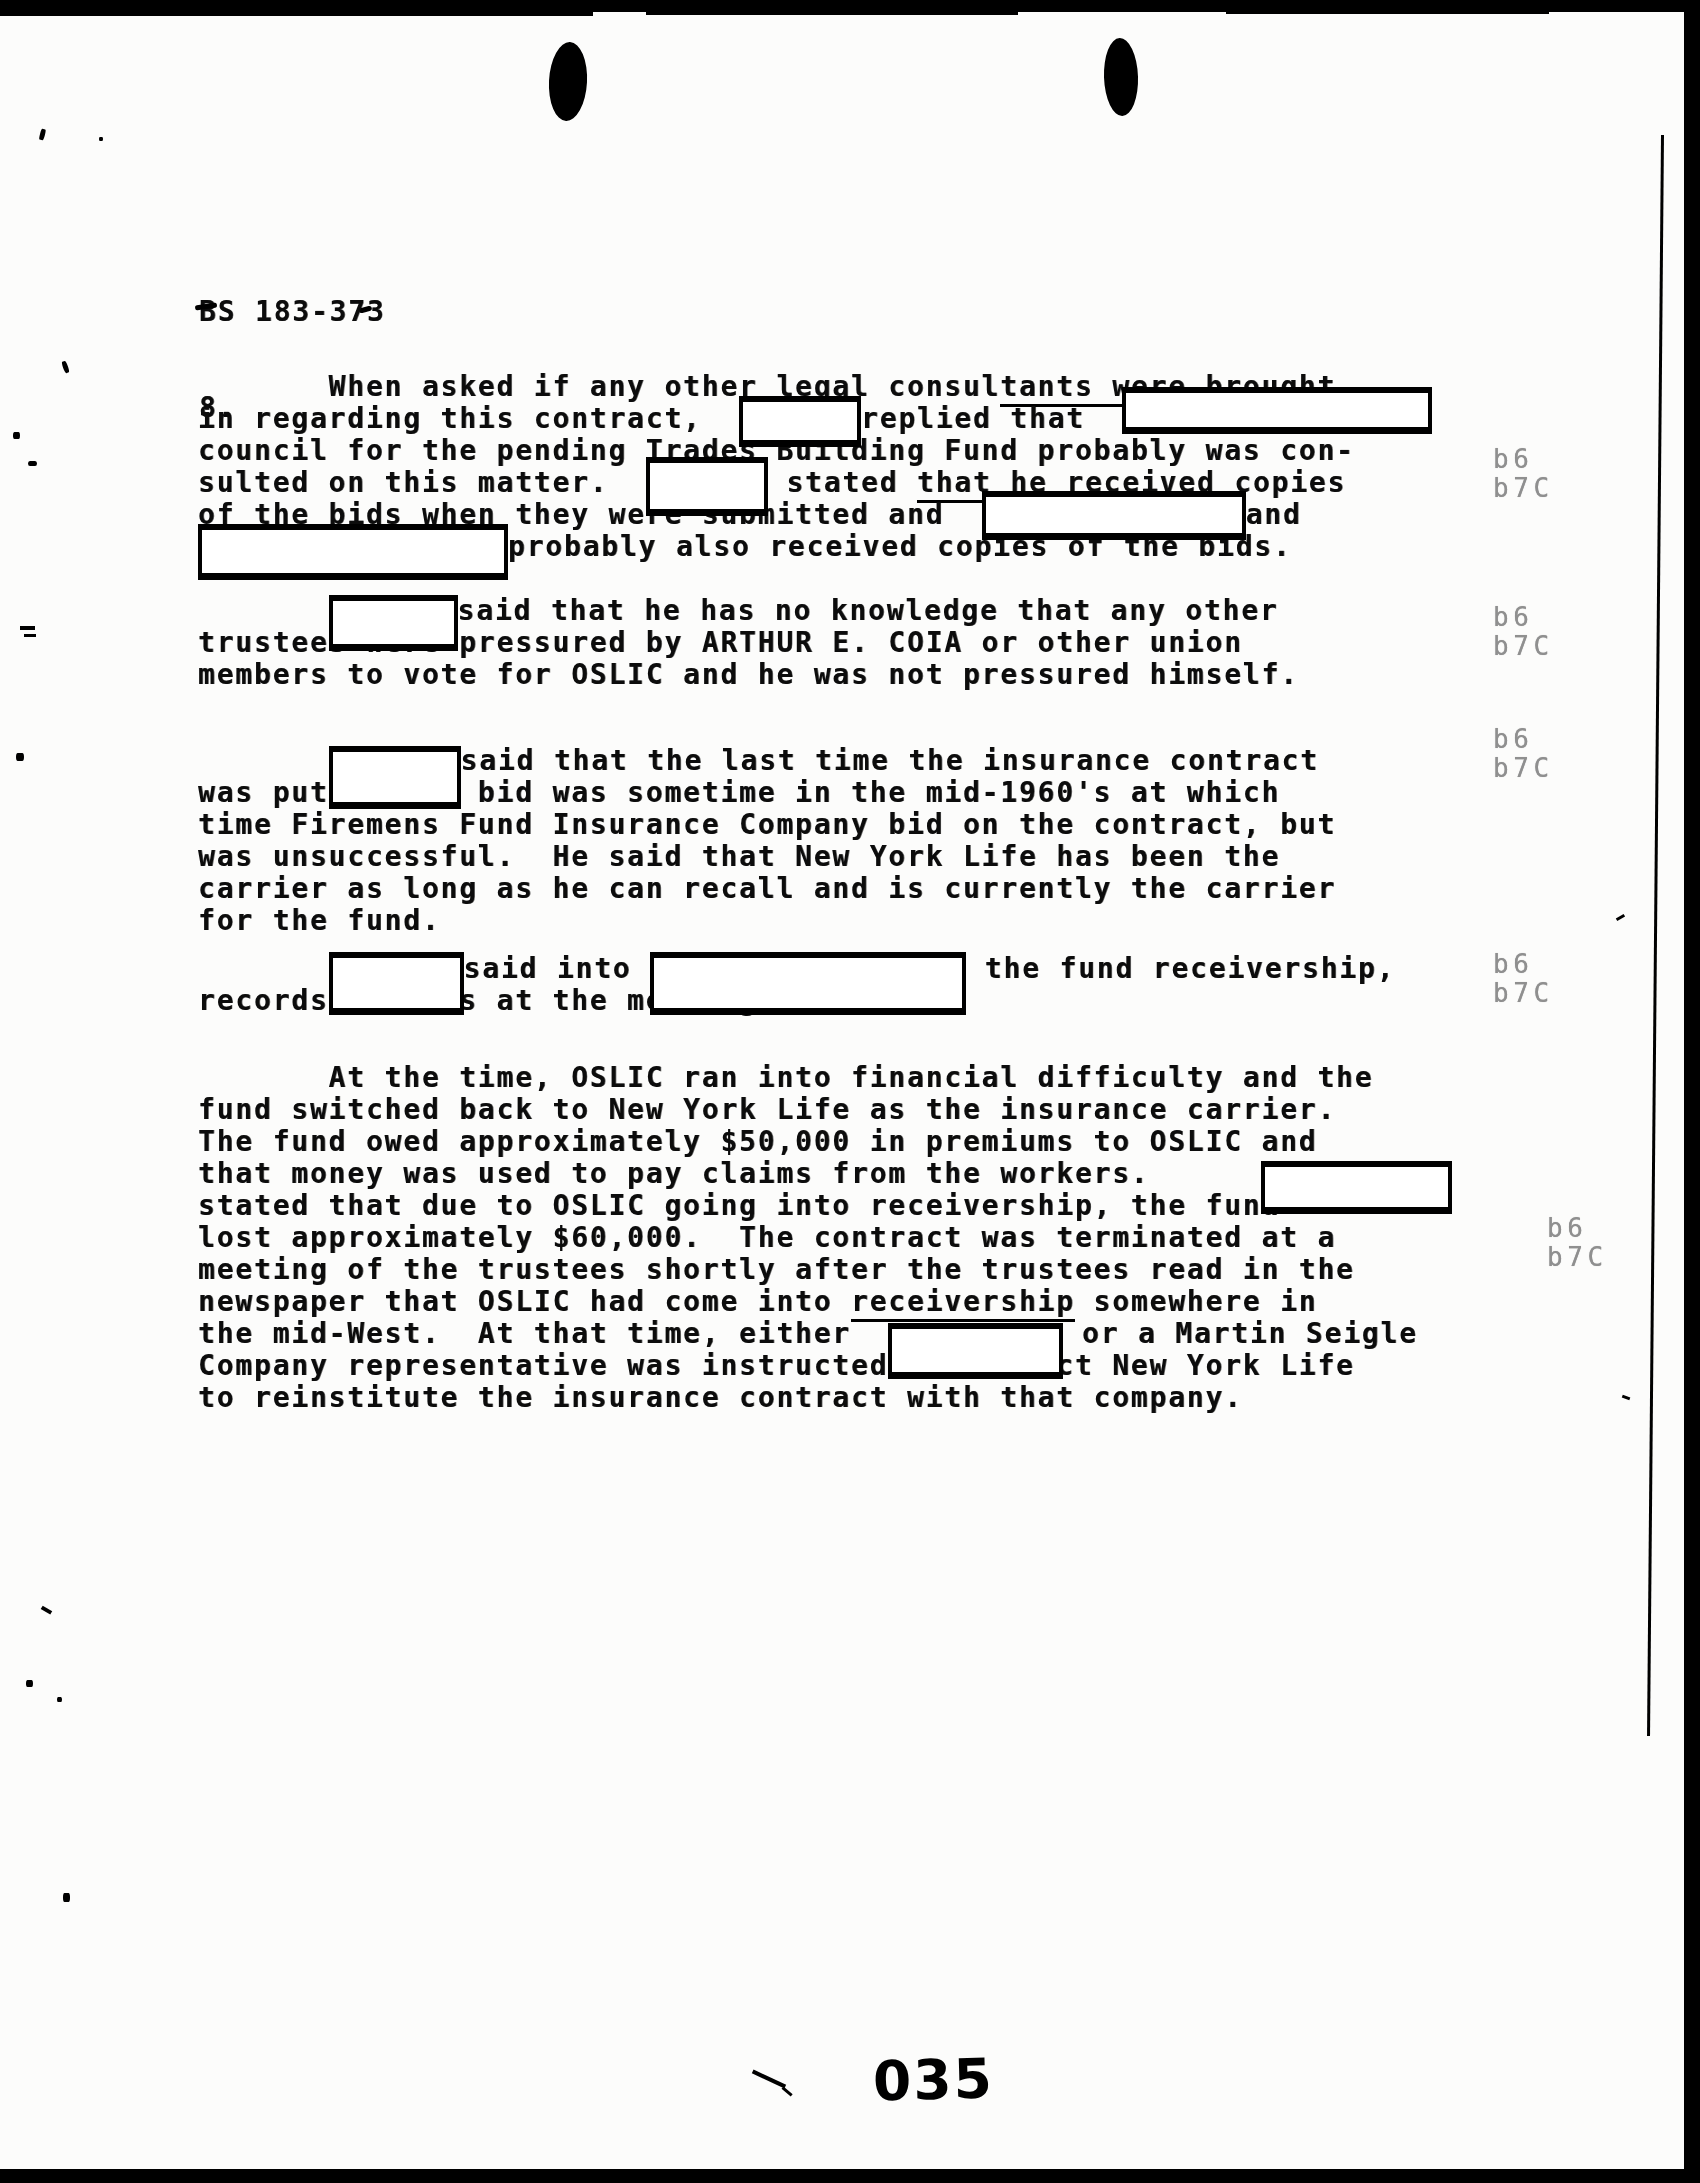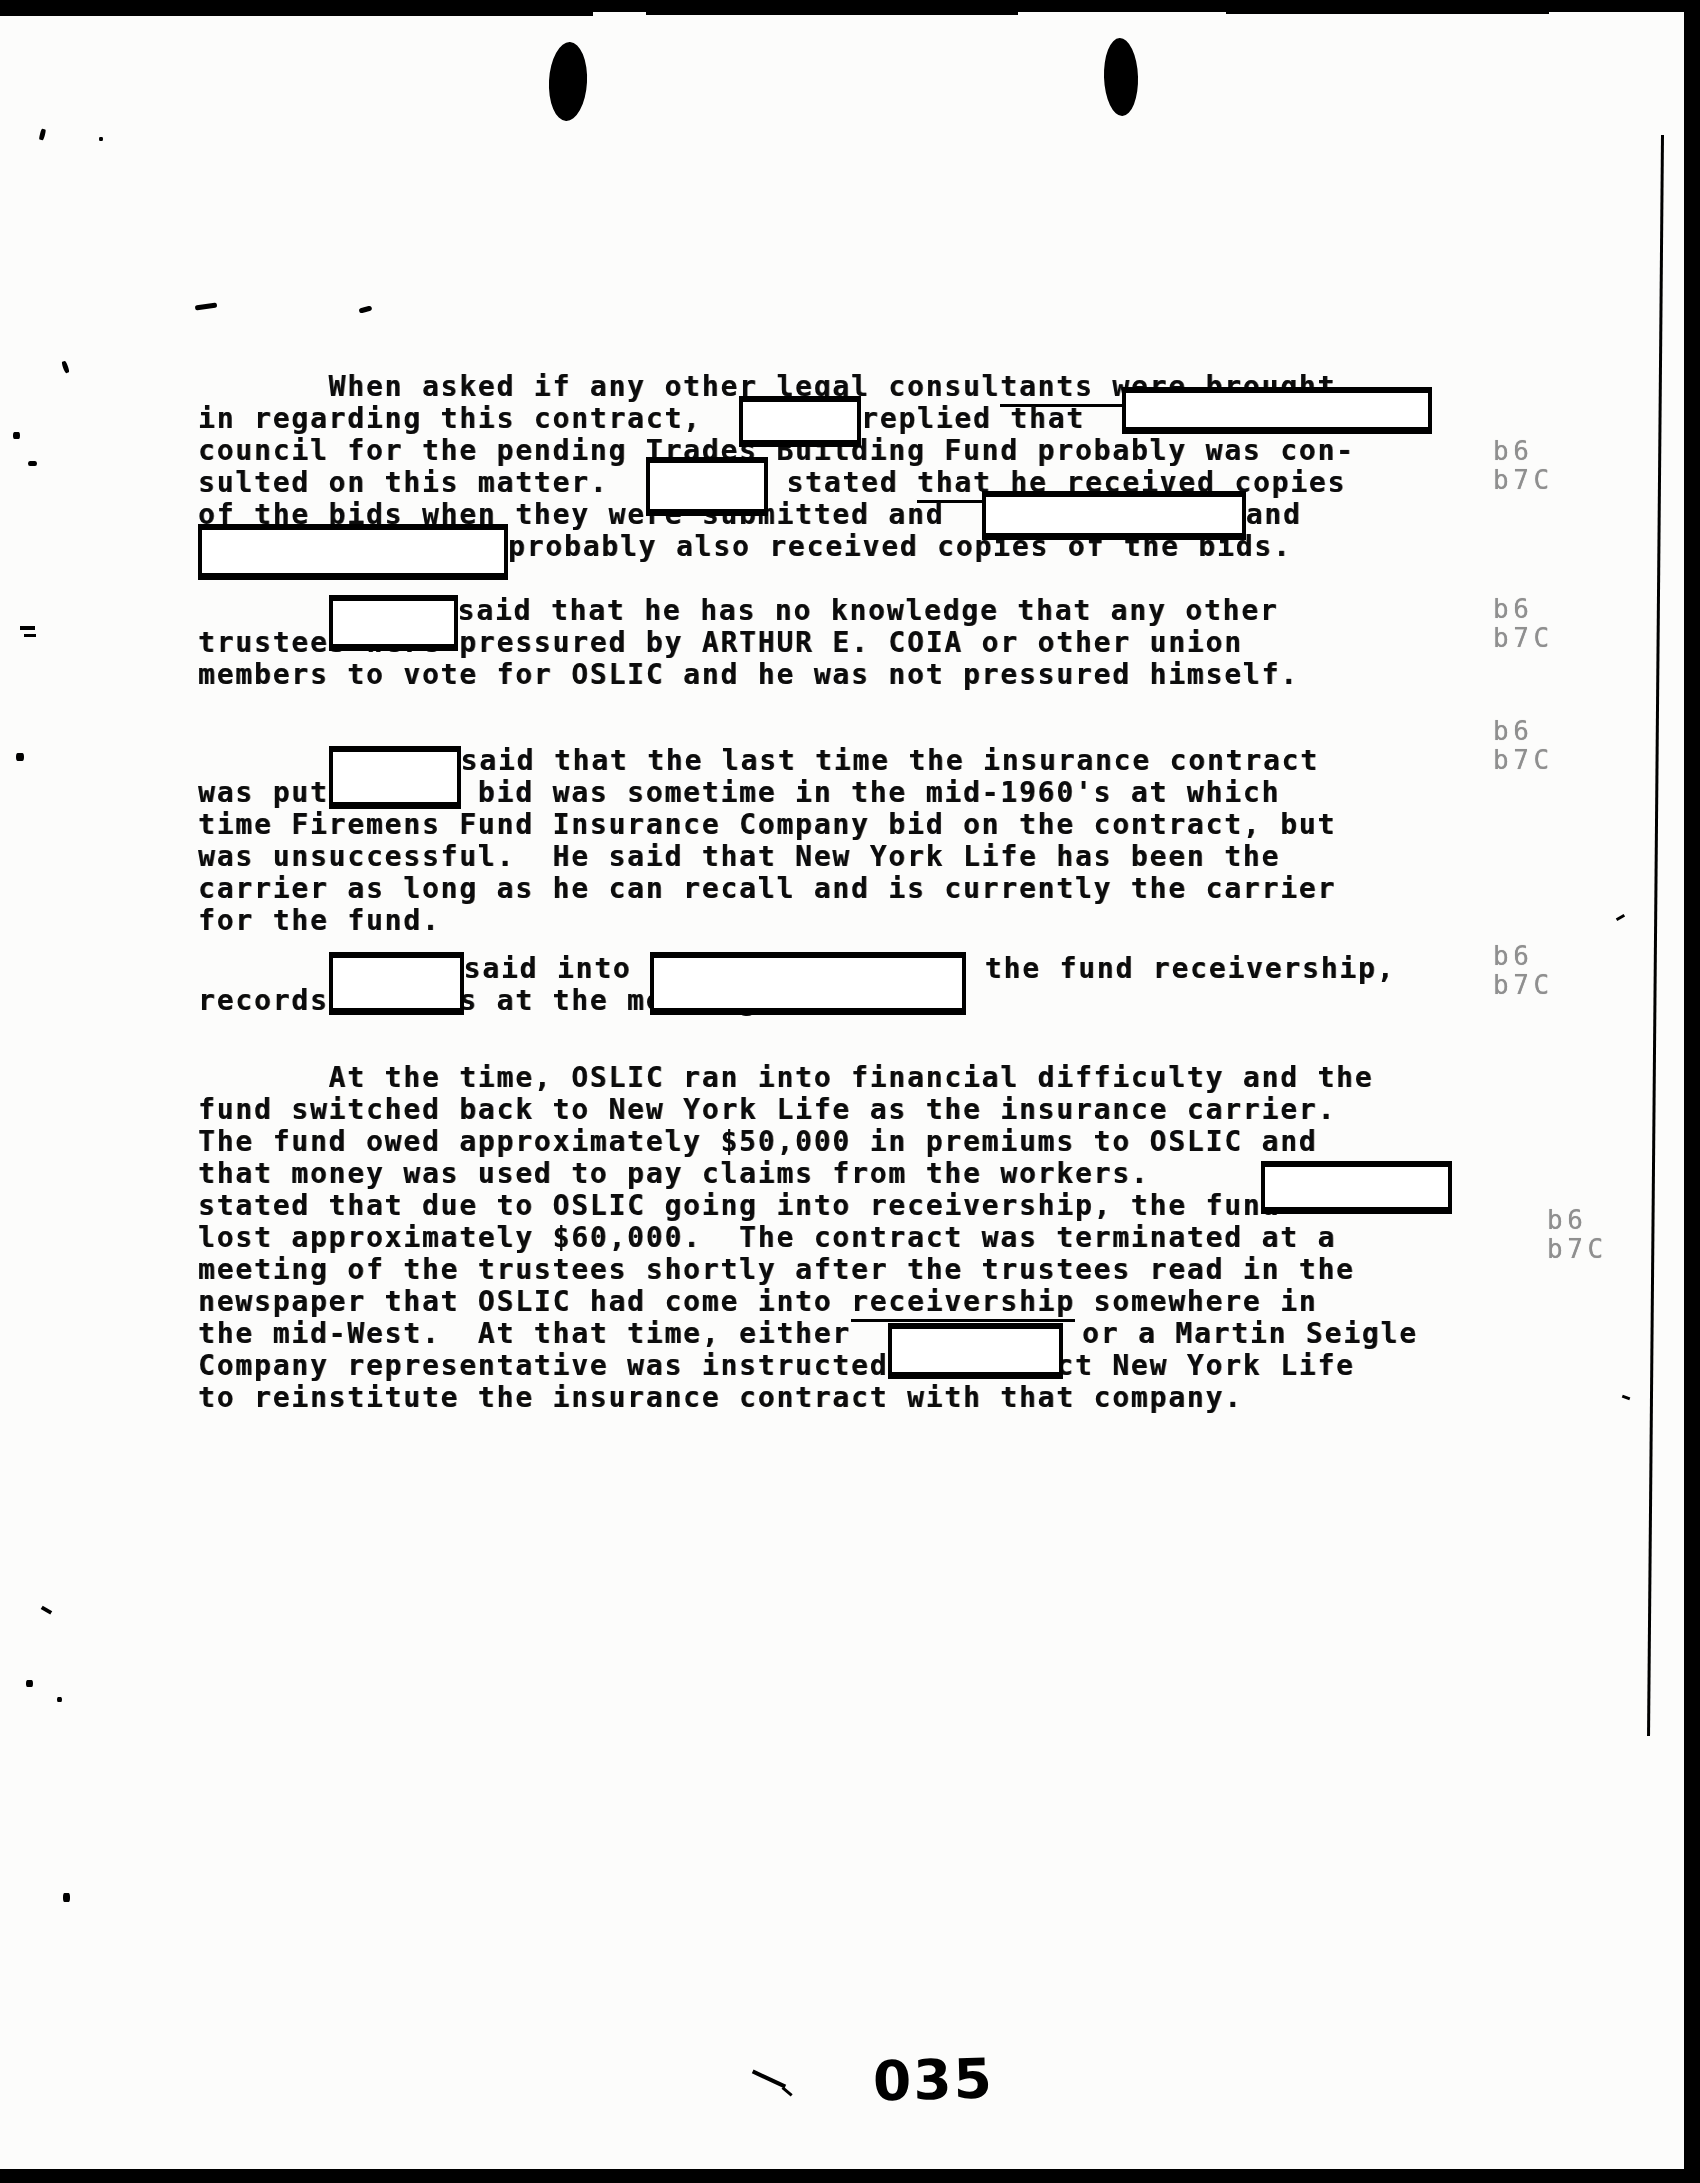--- a/index.html
+++ b/index.html
@@ -21,21 +21,21 @@
   .u { border-bottom:3.3px solid #000; padding-bottom:0.7px; }
   .redaction {
     display:inline-block; box-sizing:border-box; background:#fff;
     border:4px solid #000; border-top-width:6px; border-bottom-width:7.2px;
     vertical-align:top; position:relative;
   }
   .margin-code {
     position:absolute;
     font-family:"DejaVu Sans Mono","Liberation Mono",monospace;
     font-weight:400; font-size:26px; letter-spacing:4.6px; color:#8f8f8f;
-    text-shadow:0 0 0.7px #9a9a9a; white-space:pre;
+    text-shadow:0 0 0.7px #9a9a9a; white-space:pre;margin-top:8px;
   }
   .page-stamp {
     position:absolute; left:873px; top:2048px;
     font-family:"DejaVu Sans","Liberation Sans",sans-serif;
     font-weight:700; font-size:55px; letter-spacing:2px;
     transform:rotate(-1.5deg); color:#000;
   }
   .artifact { position:absolute; background:#000; }
   .hole { border-radius:50%; }
   .squiggle { border-radius:40%/90%; }
@@ -66,20 +66,24 @@
   <div class="artifact squiggle" style="left:16px;top:753px;width:8px;height:8px;"></div>
   <div class="artifact" style="left:1616px;top:916px;width:9.2px;height:3.3px;transform:rotate(-30deg);"></div>
   <div class="artifact" style="left:1622px;top:1396px;width:8px;height:3.3px;transform:rotate(20deg);"></div>
   <div class="artifact" style="left:41px;top:1608px;width:10.5px;height:4px;transform:rotate(30deg);"></div>
   <div class="artifact squiggle" style="left:26px;top:1680px;width:6.6px;height:6.6px;"></div>
   <div class="artifact squiggle" style="left:57px;top:1697px;width:5.3px;height:5.3px;"></div>
   <div class="artifact squiggle" style="left:63px;top:1893px;width:6.6px;height:9.2px;"></div>
   <div class="artifact" style="left:751px;top:2077px;width:36px;height:4px;transform:rotate(25deg);"></div>
   <div class="artifact" style="left:781px;top:2090px;width:12px;height:3.3px;transform:rotate(40deg);"></div>
 
+  <div class="header-block typed">
+    <div class="line">BS 183-373</div>
+    <div class="line">8.</div>
+  </div>
   <div class="artifact" style="left:195px;top:304px;width:22.4px;height:4.6px;transform:rotate(-8deg);border-radius:2px;"></div>
 
   <div id="paragraphs">
       <div class="para typed" style="top: 371px;"><div class="line"><span>       When asked if any other legal consul</span><span class="u">tants were brought</span></div><div class="line"><span>in regarding this contract,  </span><span class="redaction" style="width: 122px; height: 51px; top: -7.2px;"></span><span>replied that  </span><span class="redaction" style="width: 310px; height: 47px; top: -16px;"></span></div><div class="line"><span>council for the pending </span><span class="u">Trades</span><span> Building Fund probably was con-</span></div><div class="line"><span>sulted on this matter.  </span><span class="redaction" style="width: 122px; height: 59px; top: -10px;"></span><span> stated </span><span class="u">that he received</span><span> copies</span></div><div class="line"><span class="u">of the bids when</span><span> they were submitted and  </span><span class="redaction" style="width: 264px; height: 49px; top: -8px;"></span><span>and</span></div><div class="line"><span class="redaction" style="width: 310px; height: 56px; top: -6.6px;"></span><span>probably also received copies of the bids.</span></div></div>
       <div class="para typed" style="top: 595px;"><div class="line"><span>       </span><span class="redaction" style="width: 129px; height: 56px; top: 0px;"></span><span>said that he has no knowledge that any other</span></div><div class="line"><span>trustees were pressured by ARTHUR E. COIA or other union</span></div><div class="line"><span>members to vote for OSLIC and he was not pressured himself.</span></div></div>
       <div class="para typed" style="top: 745px;"><div class="line"><span>       </span><span class="redaction" style="width: 132px; height: 63px; top: 1.3px;"></span><span>said that the last time the insurance contract</span></div><div class="line"><span>was put out to bid was sometime in the mid-1960's at which</span></div><div class="line"><span>time Firemens Fund Insurance Company bid on the contract, but</span></div><div class="line"><span>was unsuccessful.  He said that New York Life has been the</span></div><div class="line"><span>carrier as long as he can recall and is currently the carrier</span></div><div class="line"><span>for the fund.</span></div></div>
       <div class="para typed" style="top: 953px;"><div class="line"><span>       </span><span class="redaction" style="width: 135px; height: 63px; top: -1.3px;"></span><span>said into </span><span class="redaction" style="width: 316px; height: 63px; top: -1.3px;"></span><span> the fund receivership,</span></div><div class="line"><span>records minutes at the meetings.</span></div></div>
       <div class="para typed" style="top: 1062px;"><div class="line"><span>       At the time, OSLIC ran into financial difficulty and the</span></div><div class="line"><span>fund switched back to New York Life as the insurance carrier.</span></div><div class="line"><span>The fund owed approximately $50,000 in premiums to OSLIC and</span></div><div class="line"><span>that money was used to pay claims from the workers.      </span><span class="redaction" style="width: 191px; height: 53px; top: 3.3px;"></span></div><div class="line"><span>stated that due to OSLIC going into receivership, the fund</span></div><div class="line"><span>lost approximately $60,000.  The contract was terminated at a</span></div><div class="line"><span>meeting of the trustees shortly after the trustees read in the</span></div><div class="line"><span>newspaper that OSLIC had come into </span><span class="u">receivership</span><span> somewhere in</span></div><div class="line"><span>the mid-West.  At that time, either  </span><span class="redaction" style="width: 175px; height: 56px; top: 5.3px;"></span><span> or a Martin Seigle</span></div><div class="line"><span>Company representative was instructed to contact New York Life</span></div><div class="line"><span>to reinstitute the insurance contract with that company.</span></div></div>
     </div>
 

